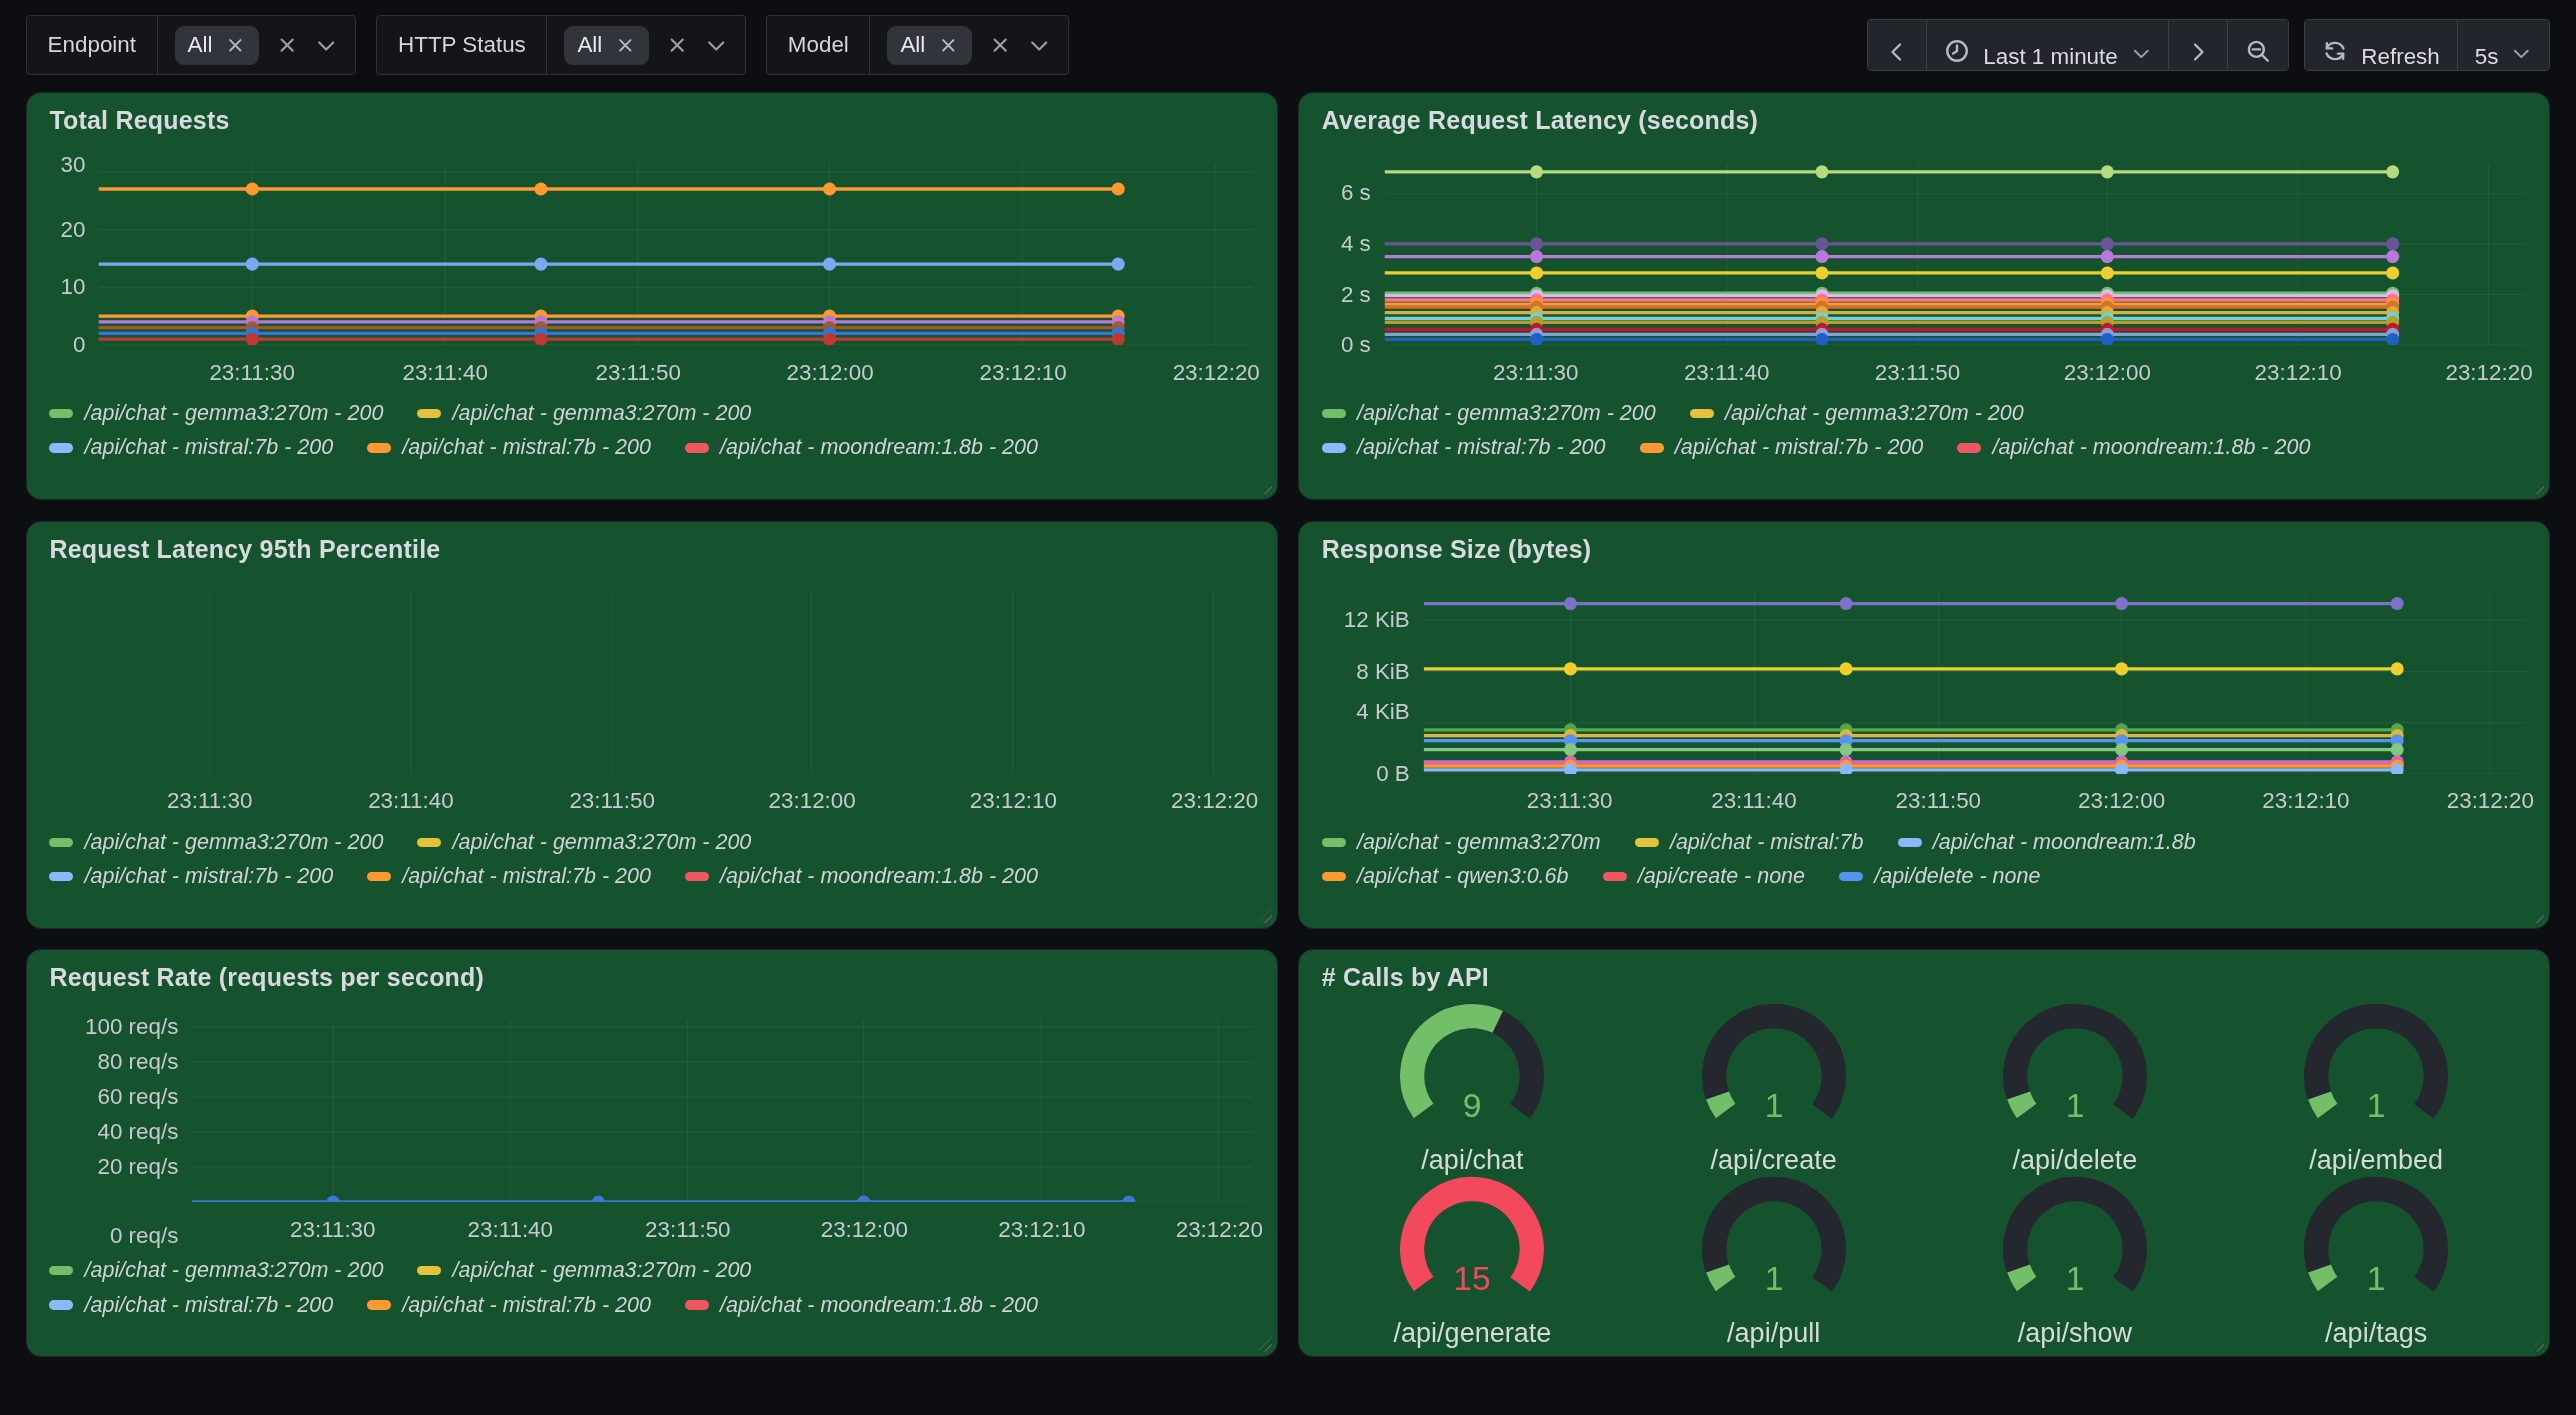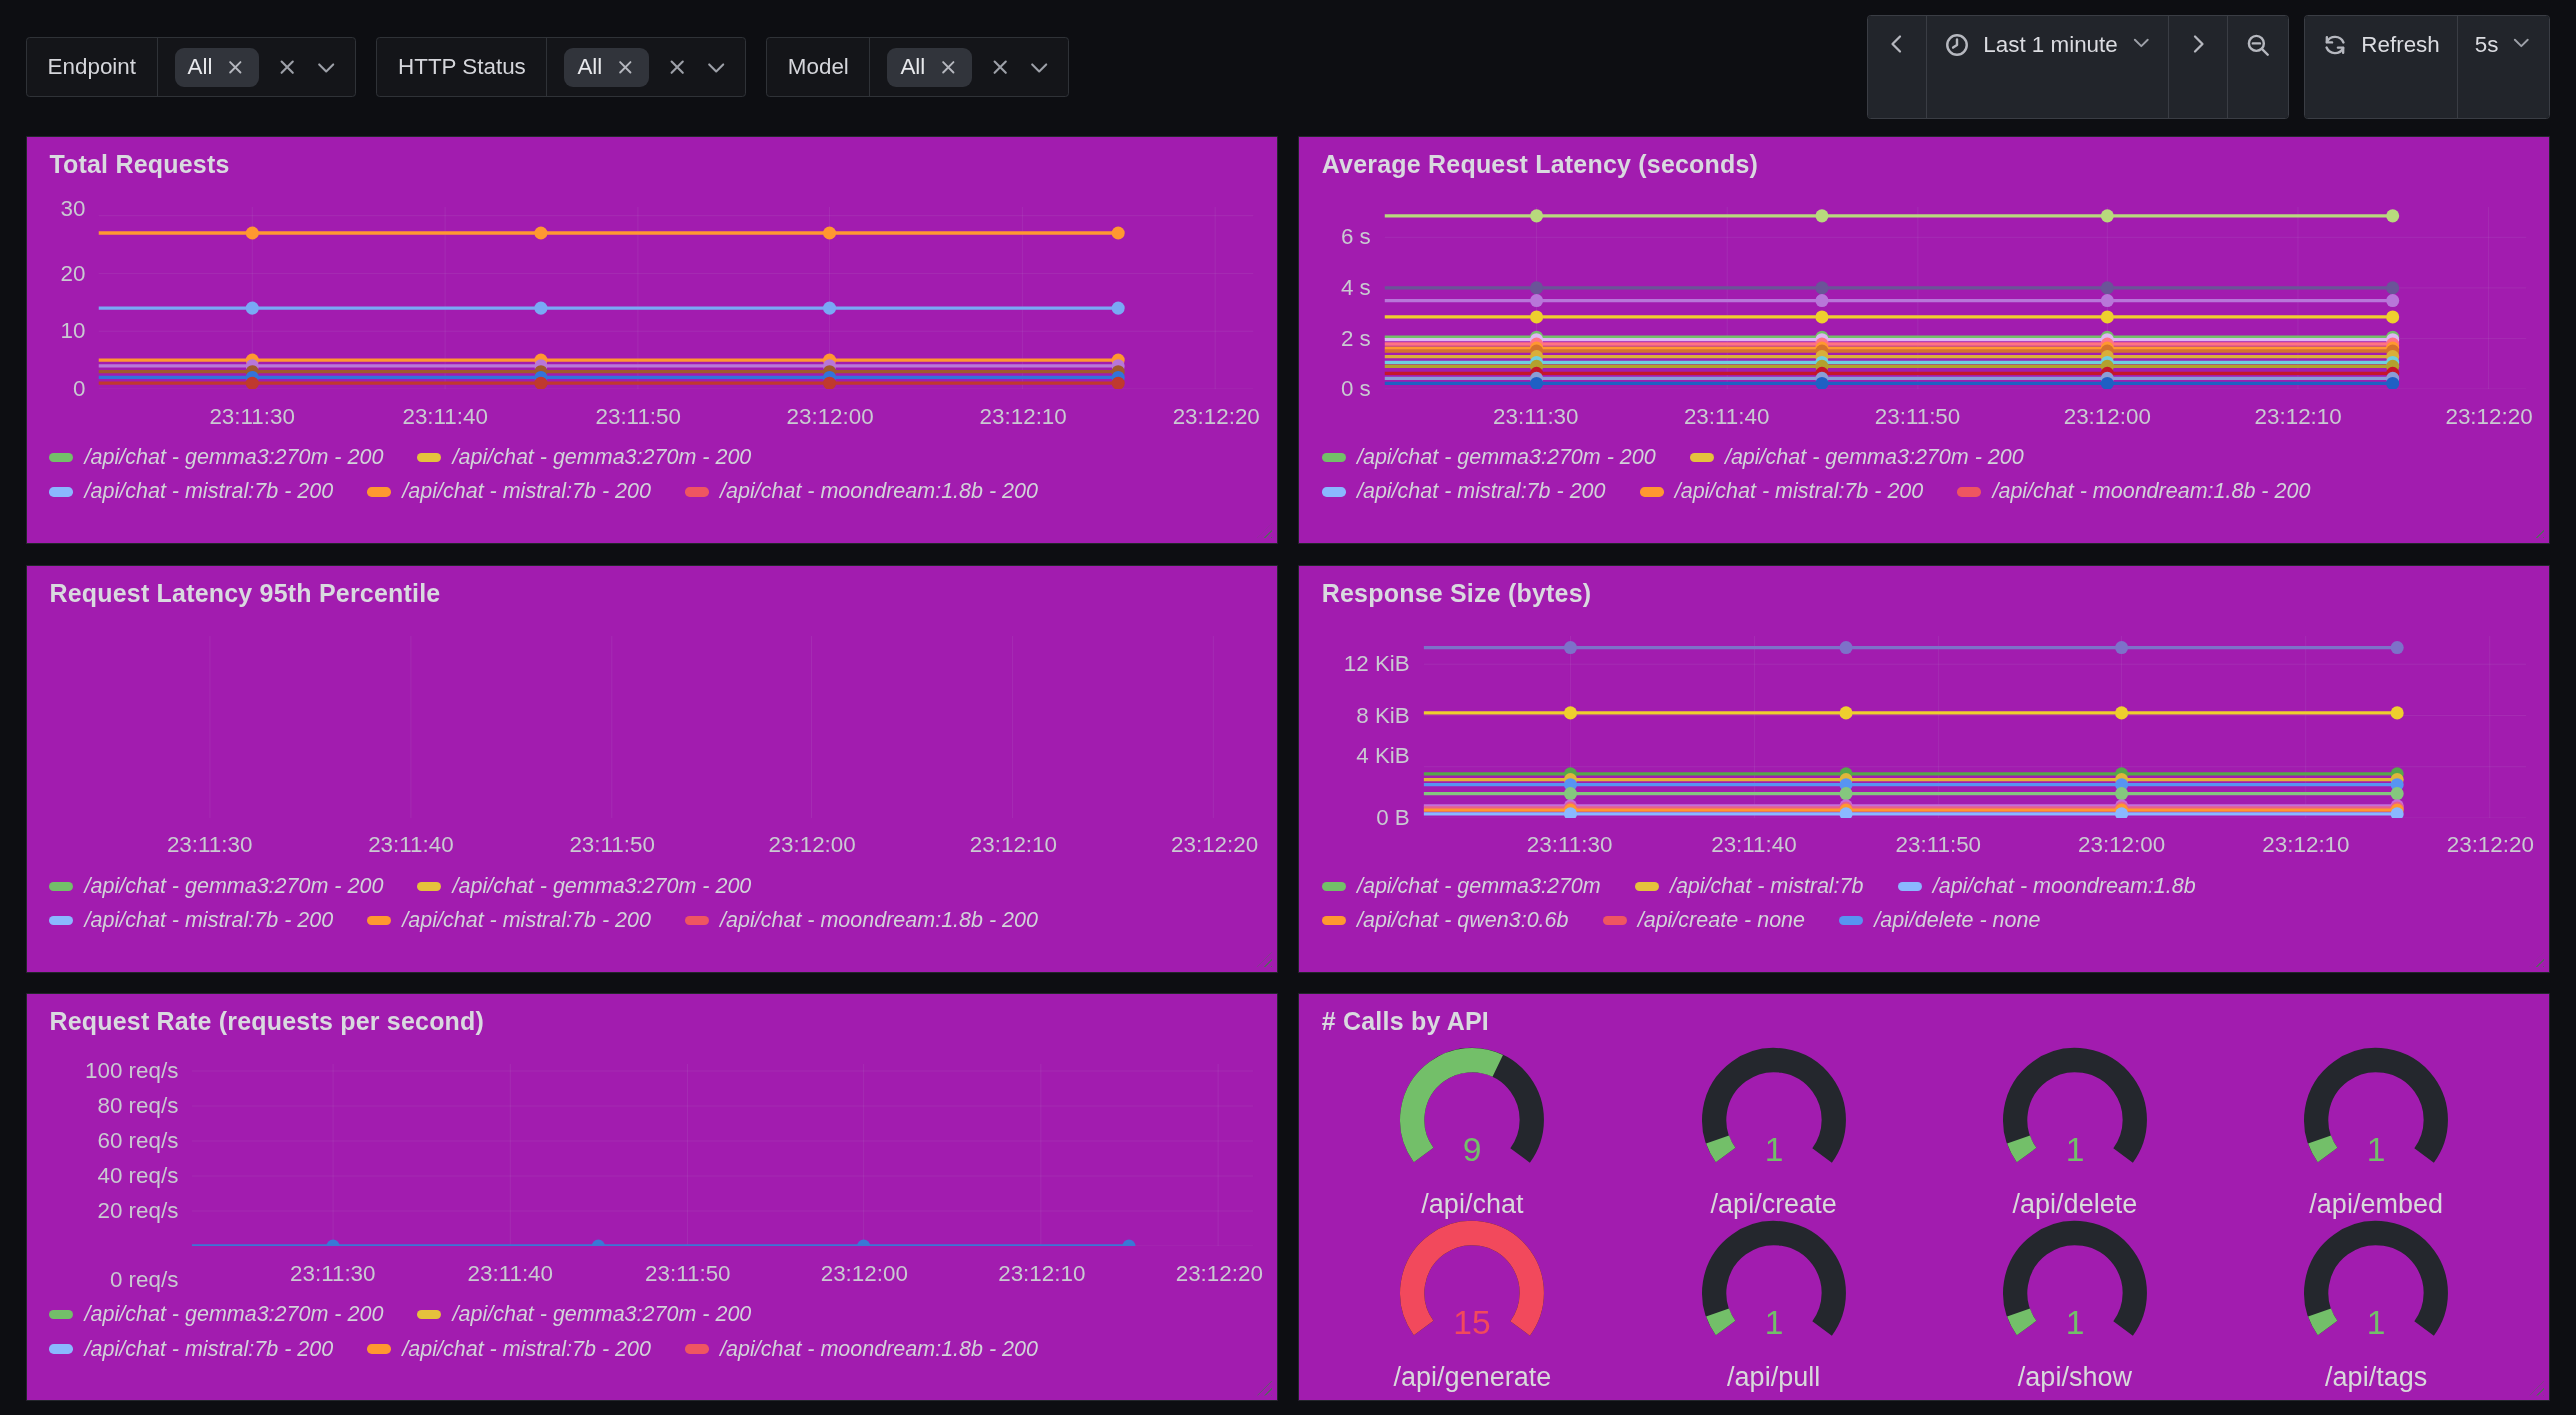--- a/index.html
+++ b/index.html
@@ -6,24 +6,24 @@
     font-family:"Liberation Sans","DejaVu Sans",sans-serif;color:#d8d9da;-webkit-font-smoothing:antialiased;}
   .topbar{display:flex;justify-content:space-between;align-items:center;padding:15px 26px 17px 26px;}
   .filters{display:flex;gap:20.6px;}
   .filter-group{display:flex;align-items:stretch;height:58px;border:0.9px solid #2f3237;border-radius:3.7px;background:#141519;}
   .filter-label{display:flex;align-items:center;padding:0 20.6px;font-size:22.4px;color:#d5d6db;border-right:0.9px solid #2f3237;}
   .filter-value{display:flex;align-items:center;gap:17px;padding:0 17px;}
   .chip{display:inline-flex;align-items:center;gap:13px;background:#31343b;border-radius:9px;padding:6.5px 13px;font-size:22.4px;color:#e8e9ec;cursor:pointer;}
   .icon-btn{display:inline-flex;align-items:center;cursor:pointer;}
   .timebar{display:flex;gap:15px;}
   .btn-group{display:flex;align-items:stretch;border:0.9px solid #3a3d44;border-radius:3.7px;overflow:hidden;}
-  .tbtn{display:flex;align-items:flex-start;gap:13px;background:#22252b;padding:16px 17px;height:70px;font-size:22.4px;color:#dbdce1;cursor:pointer;border-left:0.9px solid #3a3d44;}
+  .tbtn{display:flex;align-items:flex-end;gap:13px;background:#22252b;padding:0 17px;height:50px;font-size:22.4px;color:#dbdce1;cursor:pointer;border-left:0.9px solid #3a3d44;}
   .tbtn:first-child{border-left:none;}
   .grid{display:grid;grid-template-columns:1fr 1fr;grid-template-rows:repeat(3,408px);gap:20.6px;margin:0 26px;}
-  .panel{position:relative;background:#a21caf;border:0.9px solid #23262c;border-radius:1px;padding:13px 22.4px 9.3px 22.4px;box-sizing:border-box;}
+  .panel{position:relative;background:#14532d;border:0.9px solid #23262c;border-radius:15px;padding:13px 22.4px 9.3px 22.4px;box-sizing:border-box;}
   .panel-title{font-size:25px;font-weight:600;color:#d9dadf;letter-spacing:0.2px;}
   .chart{display:flex;margin-top:28px;}
   .yaxis{position:relative;}
   .ytick{position:absolute;right:13px;transform:translateY(-50%);font-size:22.4px;color:#c9cad1;white-space:nowrap;}
   .plot{flex:1;position:relative;height:182px;}
   .xlabels{position:relative;height:43px;margin-top:5.6px;}
   .xtick{position:absolute;transform:translateX(-50%);top:9.3px;font-size:22.4px;color:#c9cad1;white-space:nowrap;}
   .legend{margin-top:7.5px;display:flex;flex-direction:column;gap:9.3px;}
   .legend-row{display:flex;gap:34px;font-style:italic;}
   .legend-item{display:inline-flex;align-items:center;gap:11.2px;font-size:21.5px;color:#d2d3d9;cursor:pointer;white-space:nowrap;}

